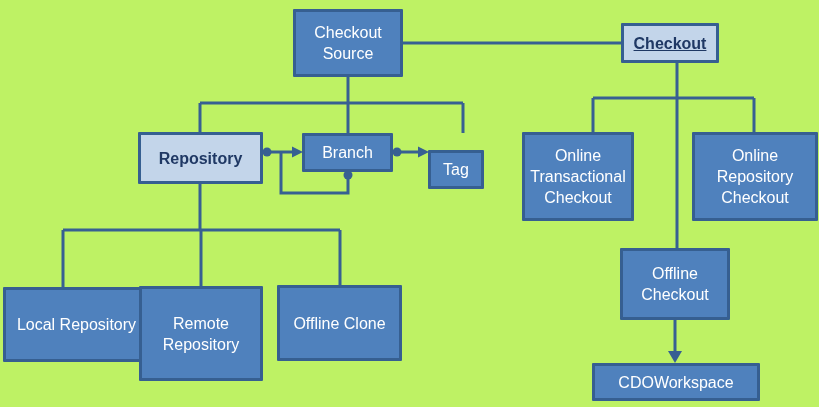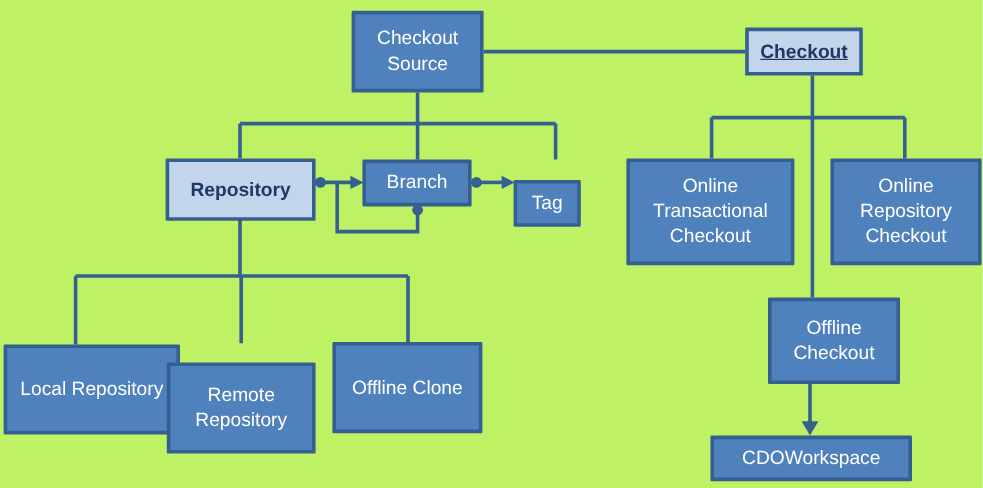--- a/index.html
+++ b/index.html
@@ -81,27 +81,27 @@
   <div class="node" style="left:293px; top:9px; width:110px; height:68px;">Checkout Source</div>
 
   <div class="node light" style="left:621px; top:23px; width:98px; height:40px;text-decoration:underline;">Checkout</div>
 
   <div class="node light" style="left:138px; top:132px; width:125px; height:52px;">Repository</div>
 
   <div class="node" style="left:302px; top:133px; width:91px; height:39px;">Branch</div>
 
   <div class="node" style="left:428px; top:150px; width:56px; height:39px;">Tag</div>
 
-  <div class="node" style="left:522px; top:132px; width:140px; height:89px;">Online Transactional Checkout</div>
+  <div class="node" style="left:522px; top:132px; width:112px; height:89px;">Online Transactional Checkout</div>
 
   <div class="node" style="left:692px; top:132px; width:126px; height:89px;">Online Repository Checkout</div>
 
-  <div class="node" style="left:640px; top:248px; width:110px; height:72px;">Offline Checkout</div>
+  <div class="node" style="left:620px; top:248px; width:110px; height:72px;">Offline Checkout</div>
 
   <div class="node" style="left:592px; top:363px; width:168px; height:38px;">CDOWorkspace</div>
 
   <div class="node" style="left:3px; top:287px; width:147px; height:75px;">Local Repository</div>
 
-  <div class="node" style="left:139px; top:302px; width:124px; height:76px;">Remote Repository</div>
+  <div class="node" style="left:139px; top:286px; width:124px; height:95px;">Remote Repository</div>
 
   <div class="node" style="left:277px; top:285px; width:125px; height:76px;">Offline Clone</div>
 
 </div>
 
 </body></html>

